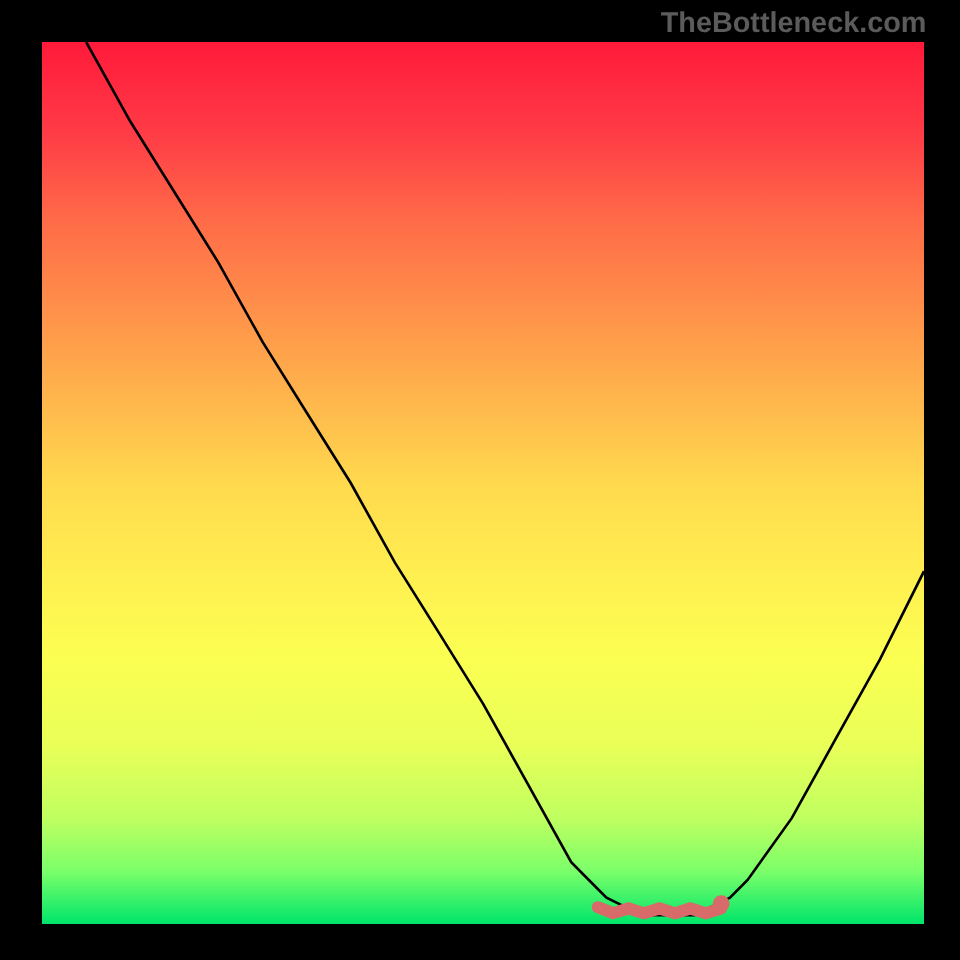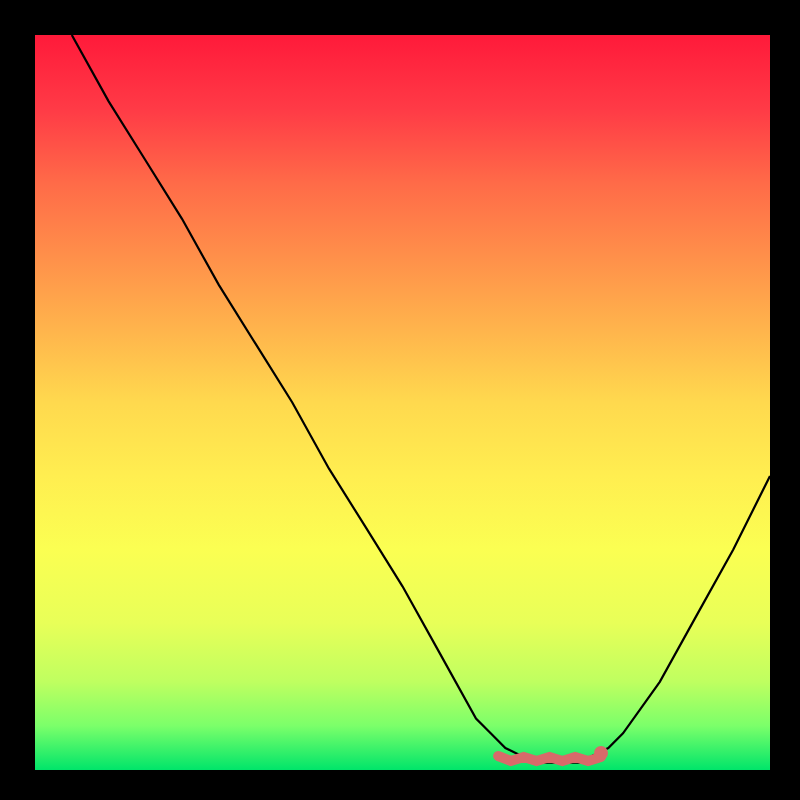--- a/index.html
+++ b/index.html
@@ -55,20 +55,21 @@
     left: 0;
     top: 0;
     width: 735px;
     height: 735px;
   }
 </style>
 </head>
 <body>
 
 <div class="frame">
+  <div class="watermark">TheBottleneck.com</div>
   <div class="plot-area">
     <svg class="curve" viewBox="0 0 735 735" preserveAspectRatio="none">
       <path id="main-curve" fill="none" stroke="#000" stroke-width="2.2" d="M36.8 0.0 L73.5 66.1 L110.3 125.0 L147.0 183.8 L183.8 249.9 L220.5 308.7 L257.3 367.5 L294.0 433.7 L330.8 492.4 L367.5 551.3 L404.3 617.4 L441.0 683.5 L455.7 698.3 L470.4 713.0 L485.1 720.3 L499.8 727.6 L514.5 727.6 L529.2 727.6 L543.9 727.6 L558.6 720.3 L573.3 713.0 L588.0 698.3 L624.8 646.8 L661.5 580.6 L698.3 514.5 L735.0 441.0"></path>
       <path id="flat-overlay" fill="none" stroke="#d86a6a" stroke-width="10" stroke-linecap="round" d="M463.1 721.0 L475.9 726.0 L488.8 722.0 L501.6 726.0 L514.5 722.0 L527.4 726.0 L540.2 722.0 L553.1 726.0 L566.0 722.0"></path>
       <circle id="flat-end-dot" r="7" fill="#d86a6a" cx="566.0" cy="718.0"></circle>
     </svg>
   </div>
 </div>
 
 </body></html>

